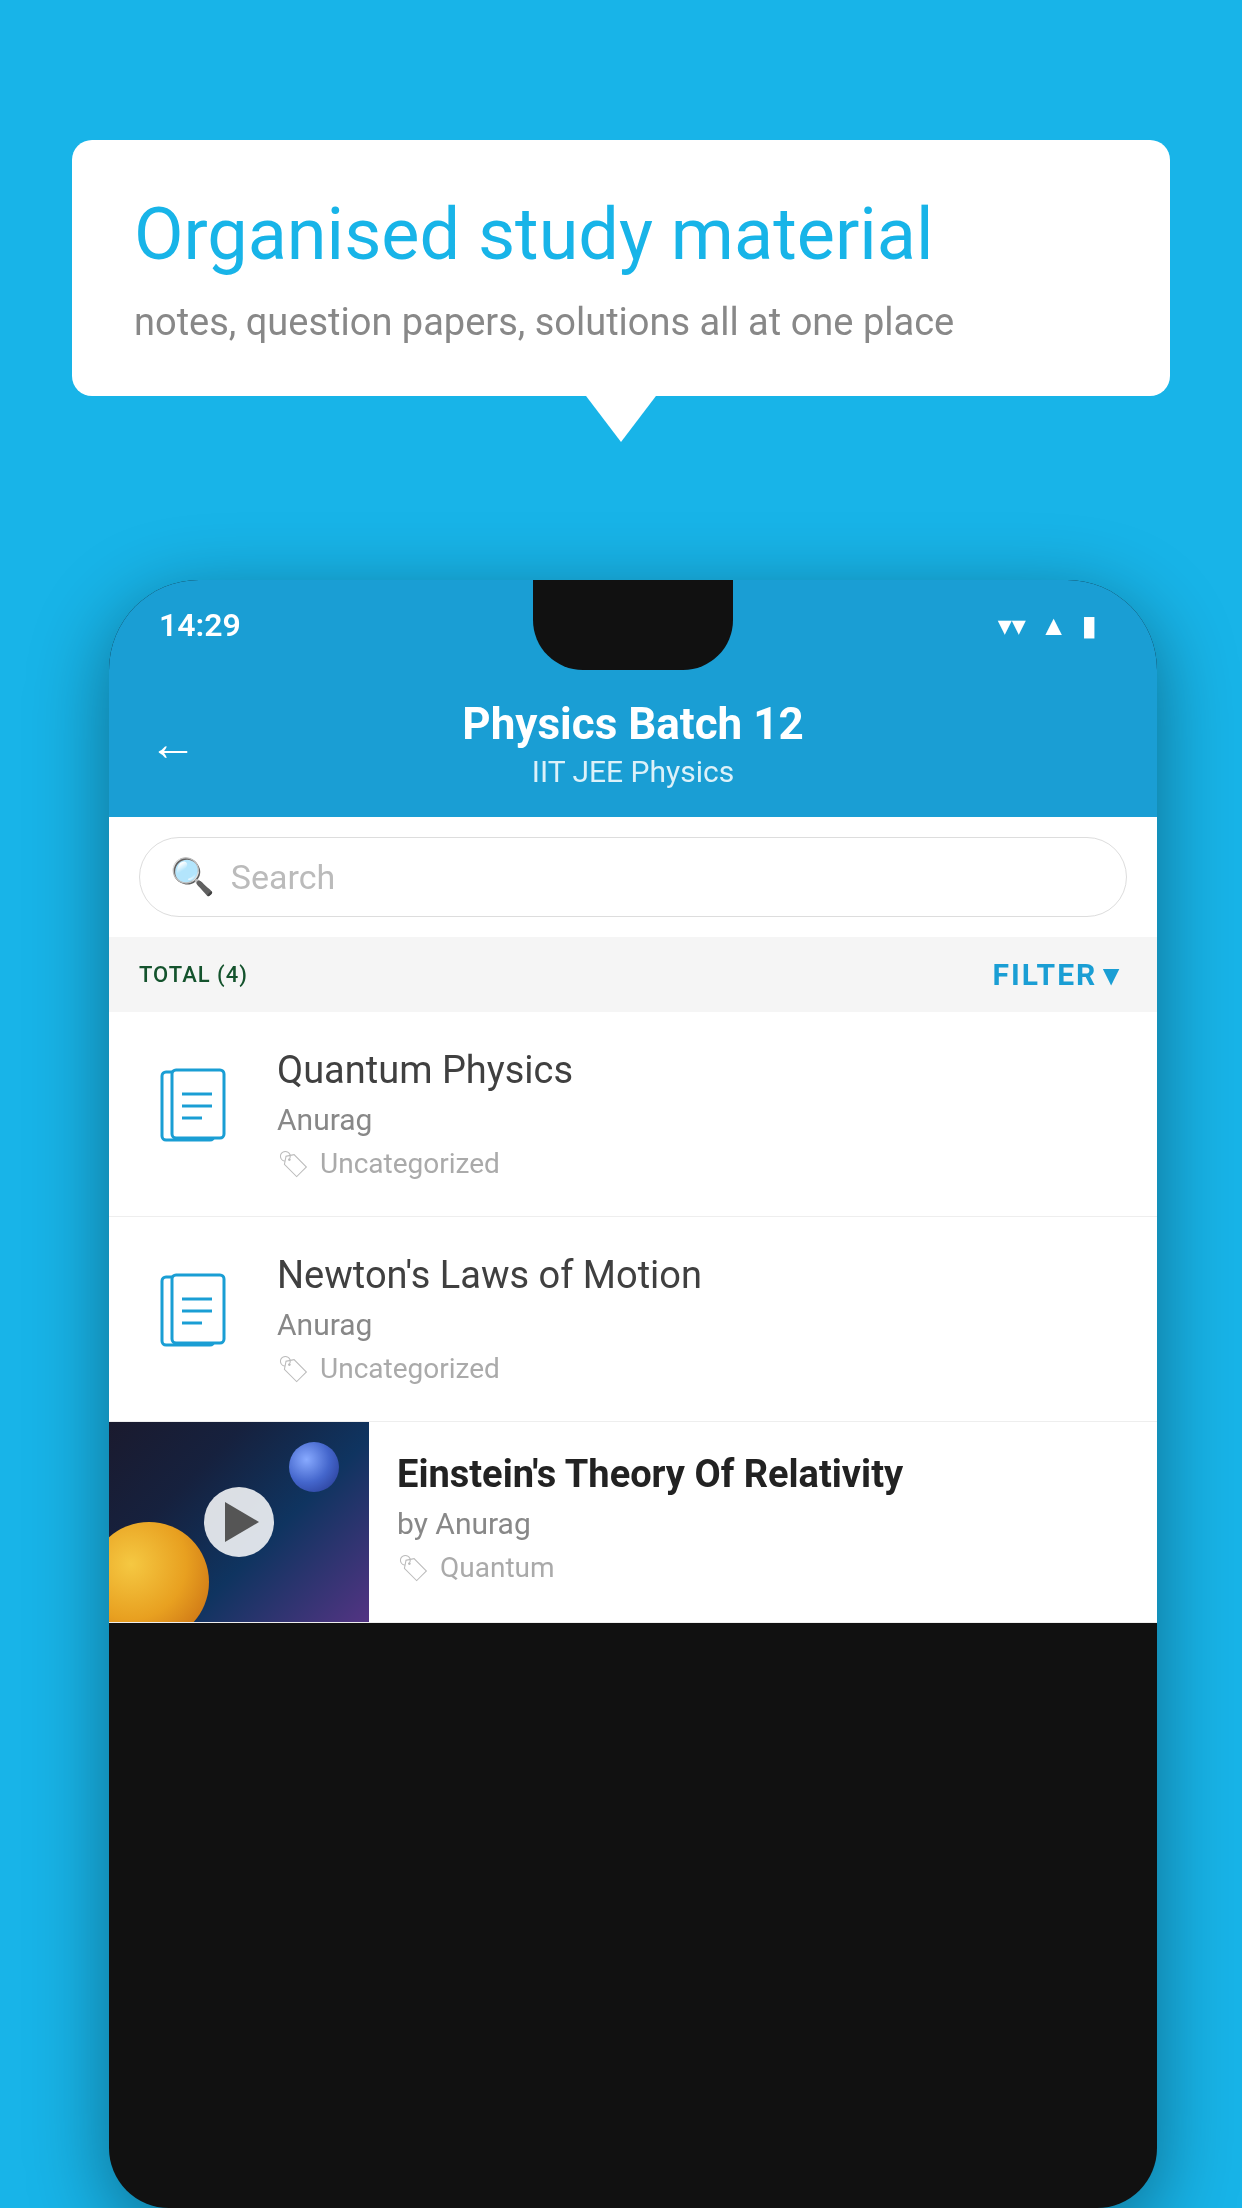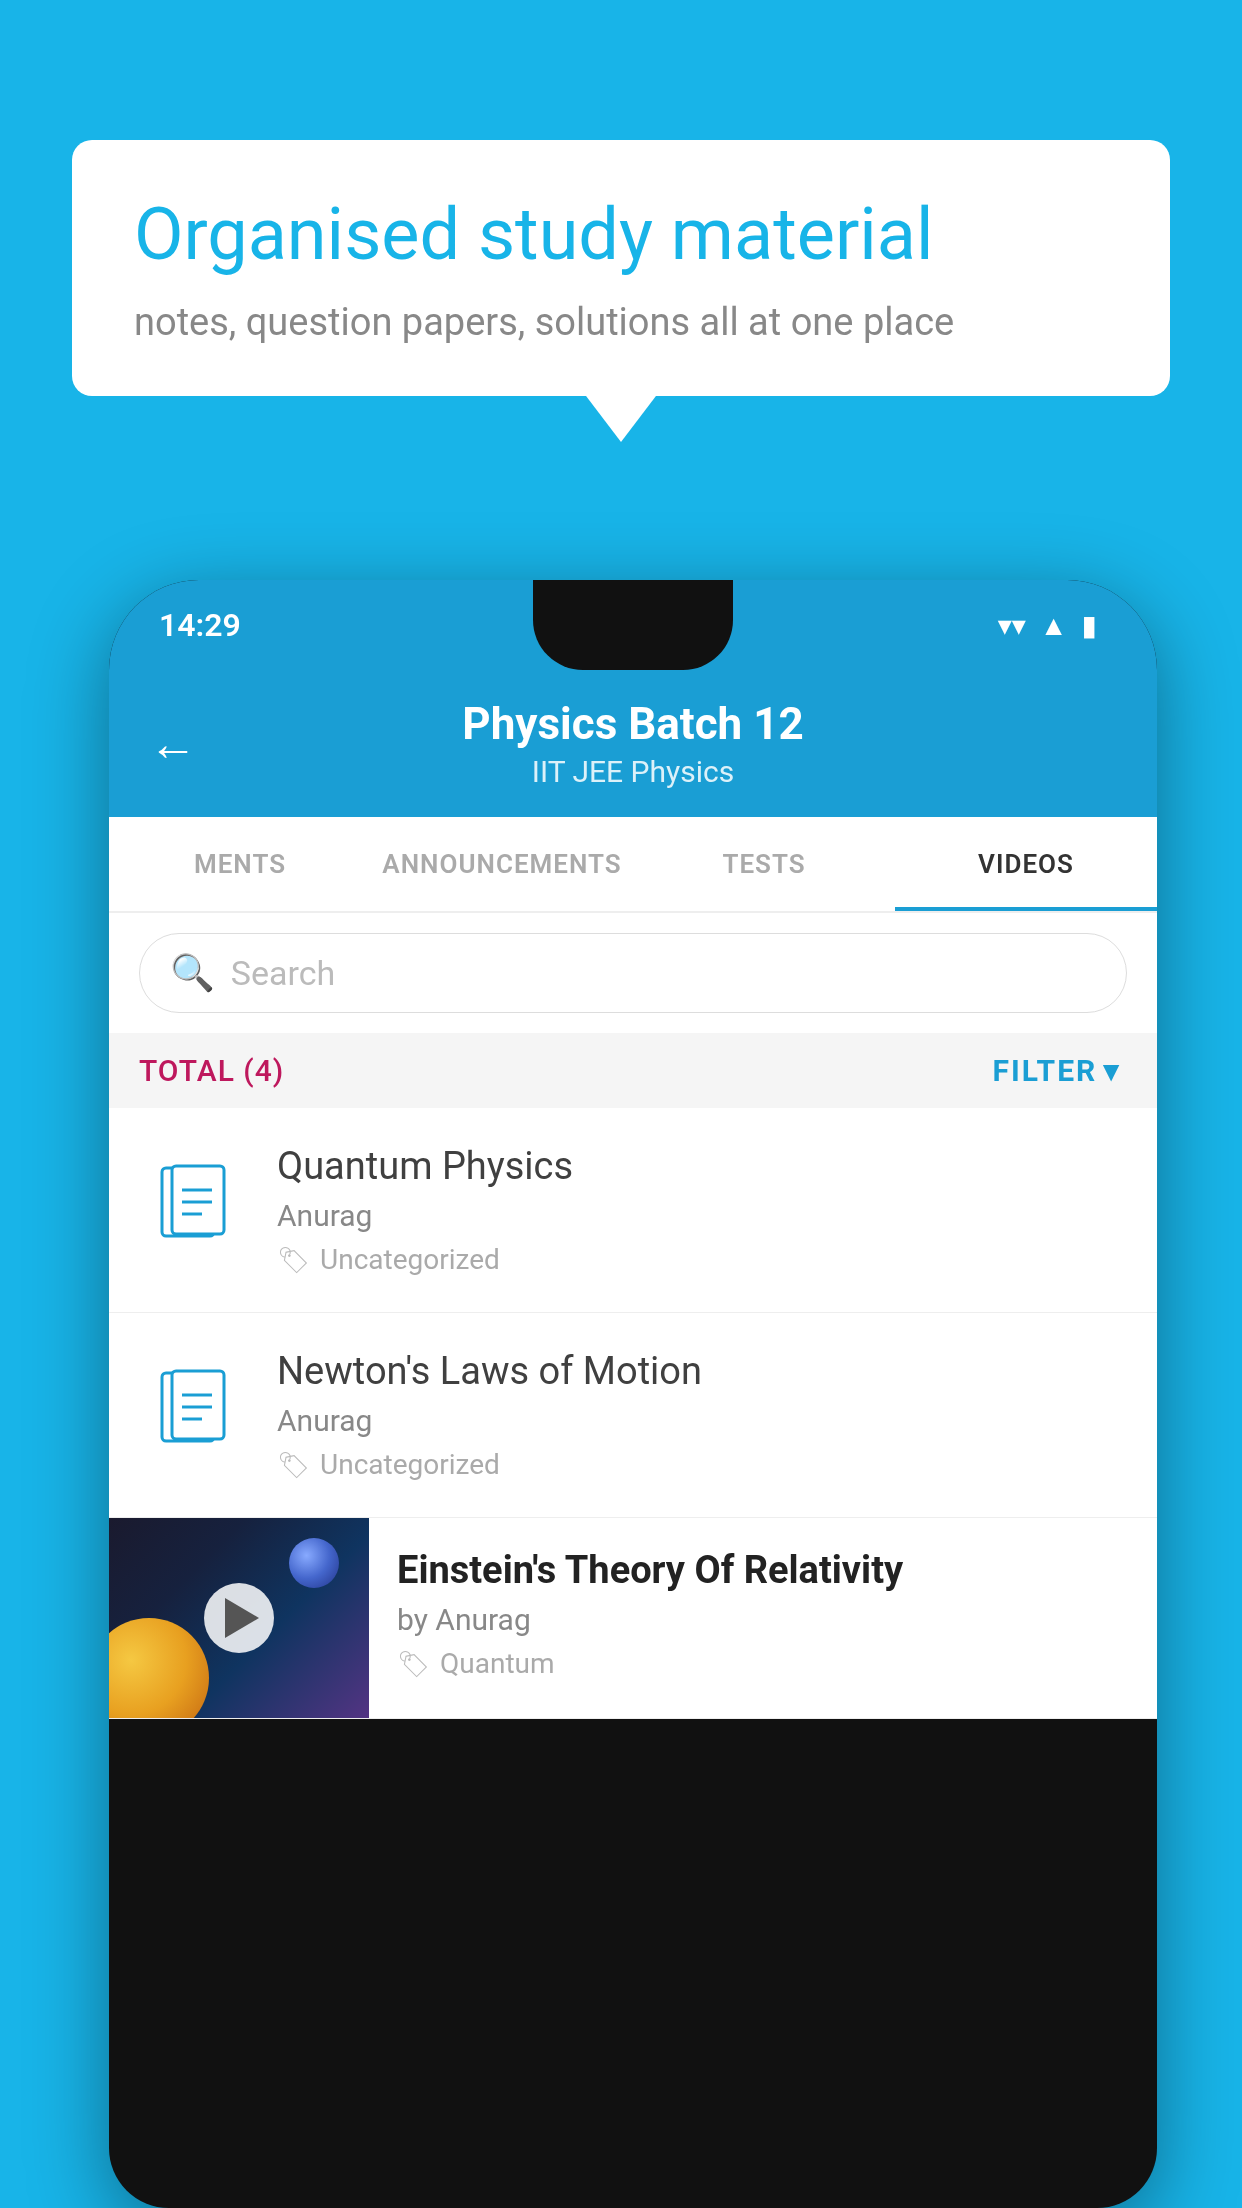--- a/index.html
+++ b/index.html
@@ -207,22 +207,22 @@
     
     .filter-bar {
       background: #f5f5f5;
       display: flex;
       justify-content: space-between;
       align-items: center;
       padding: 20px 30px;
     }
 
     .total-label {
-      color: #be185d;
-      font-size: 30px;
+      color: #14532d;
+      font-size: 22px;
       font-weight: 500;
       letter-spacing: 1px;
     }
 
     .filter-btn {
       color: #1a9ed4;
       font-size: 30px;
       font-weight: 700;
       letter-spacing: 2px;
       display: flex;
@@ -416,34 +416,20 @@
 
   <div class="app-header">
     <div class="back-arrow">←</div>
     <div class="header-text">
       <div class="header-title">Physics Batch 12</div>
       <div class="header-subtitle">IIT JEE   Physics</div>
     </div>
     <div style="width:78px;"></div>
   </div>
 
-  <div class="tabs-bar">
-    <div class="tab-item">
-      <span>MENTS</span>
-    </div>
-    <div class="tab-item">
-      <span>ANNOUNCEMENTS</span>
-    </div>
-    <div class="tab-item">
-      <span>TESTS</span>
-    </div>
-    <div class="tab-item active">
-      <span>VIDEOS</span>
-    </div>
-  </div>
 
   <div class="search-container">
     <div class="search-bar">
       <span class="search-icon-el">🔍</span>
       <span class="search-input-text">Search</span>
     </div>
   </div>
 
   <div class="filter-bar">
     <span class="total-label">TOTAL (4)</span>

